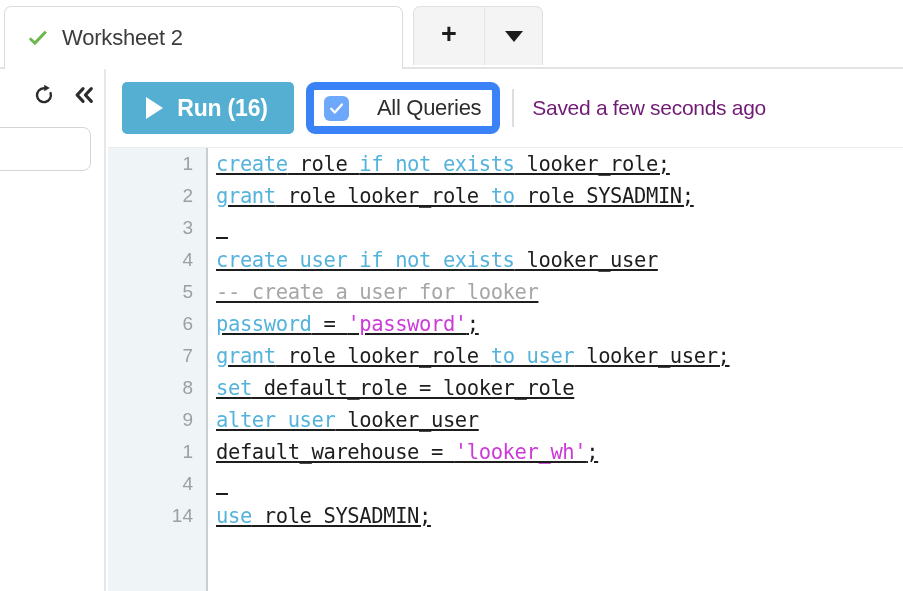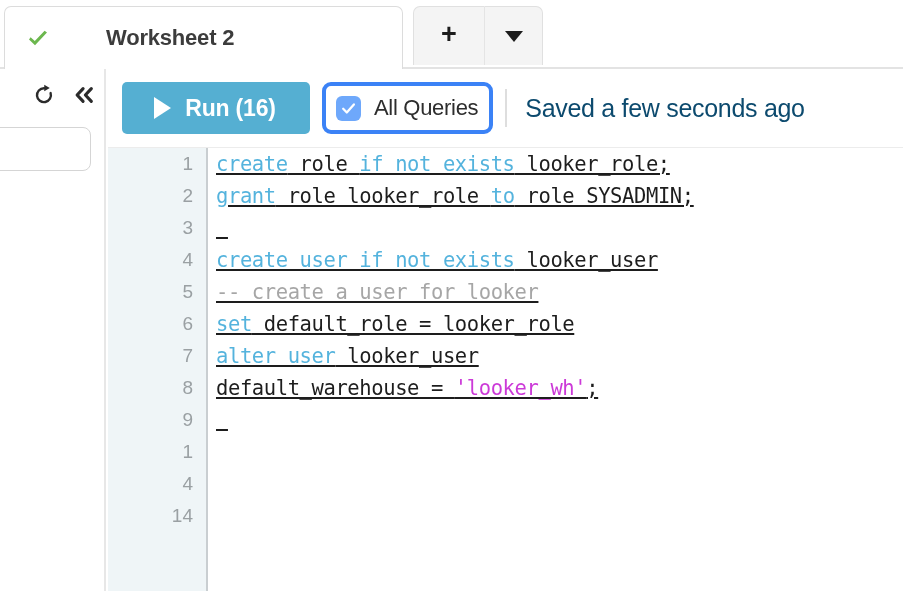--- a/index.html
+++ b/index.html
@@ -47,25 +47,24 @@
   }
   .tab-check {
     width: 22px; height: 18px;
     margin-right: 13px;
     flex: 0 0 auto;
     position: relative;
     top: 1px;
   }
   .tab-title {
     font-size: 22px;
-    font-weight: bold;
+    font-weight: normal;
     color: #3c3c3c;
     letter-spacing: -0.2px;
     white-space: nowrap;
-    margin-left: 44px;
   }
   .tab-caret {
     position: absolute;
     left: 300px; top: 48px;
     width: 1px; height: 16px;
     background: #bfbfbf;
     opacity: .55;
   }
 
   .tabnew {
@@ -149,21 +148,21 @@
     position: absolute;
     left: 108px; top: 69px;
     width: 795px; height: 78px;
     background: #ffffff;
     box-sizing: border-box;
     display: flex;
     align-items: center;
     padding-left: 14px;
   }
   .run-btn {
-    width: 188px; height: 52px;
+    width: 172px; height: 52px;
     background: #55afd2;
     border: none;
     border-radius: 5px;
     display: flex;
     align-items: center;
     justify-content: center;
     gap: 14px;
     cursor: pointer;
     flex: 0 0 auto;
   }
@@ -178,28 +177,28 @@
     color: #ffffff;
     font-size: 23px;
     font-weight: bold;
     letter-spacing: -0.2px;
     white-space: nowrap;
   }
 
   .allq-wrap {
     margin-left: 12px;
     height: 52px;
-    border: 4px solid #3b82f6;
+    border: 8px solid #3b82f6;
     border-radius: 9px;
     background: #ffffff;
     box-sizing: border-box;
     display: flex;
     align-items: center;
     padding: 0 11px 0 10px;
-    gap: 13px;
+    gap: 28px;
     cursor: pointer;
     flex: 0 0 auto;
   }
   .cbx {
     width: 25px; height: 25px;
     border-radius: 6px;
     background: #6ea8fb;
     display: flex;
     align-items: center;
     justify-content: center;
@@ -214,22 +213,22 @@
 
   .tb-sep {
     width: 2px;
     height: 38px;
     background: #dedede;
     margin-left: 12px;
     flex: 0 0 auto;
   }
   .saved-txt {
     margin-left: 18px;
-    font-size: 25px;
-    color: #0c4a6e;
+    font-size: 21px;
+    color: #701a75;
     letter-spacing: -0.3px;
     white-space: nowrap;
   }
 
   
   .editor {
     position: absolute;
     left: 108px; top: 147px;
     width: 795px; height: 444px;
     background: #ffffff;
@@ -361,20 +360,23 @@
         <div class="gutter-row">4</div>
         <div class="gutter-row">14</div>
       </div>
     <div class="gutter-div"></div>
     <div class="codearea" id="codearea">
         <div class="code-row"><span class="k">create</span><span class="p"> role </span><span class="k">if not exists</span><span class="p"> looker_role;</span></div>
         <div class="code-row"><span class="k">grant</span><span class="p"> role looker_role </span><span class="k">to</span><span class="p"> role SYSADMIN;</span></div>
         <div class="code-row">&nbsp;</div>
         <div class="code-row"><span class="k">create user if not exists</span><span class="p"> looker_user</span></div>
         <div class="code-row"><span class="c">-- create a user for looker</span></div>
+        <div class="code-row"><span class="k">password</span><span class="p"> = </span><span class="s">'password'</span><span class="p">;</span></div>
+        <div class="code-row"><span class="k">grant</span><span class="p"> role looker_role </span><span class="k">to user</span><span class="p"> looker_user;</span></div>
         <div class="code-row"><span class="k">set</span><span class="p"> default_role = looker_role</span></div>
         <div class="code-row"><span class="k">alter user</span><span class="p"> looker_user</span></div>
         <div class="code-row"><span class="p">default_warehouse = </span><span class="s">'looker_wh'</span><span class="p">;</span></div>
         <div class="code-row">&nbsp;</div>
+        <div class="code-row"><span class="k">use</span><span class="p"> role SYSADMIN;</span></div>
       </div>
   </div>
 
 </div>
 
 </body></html>

